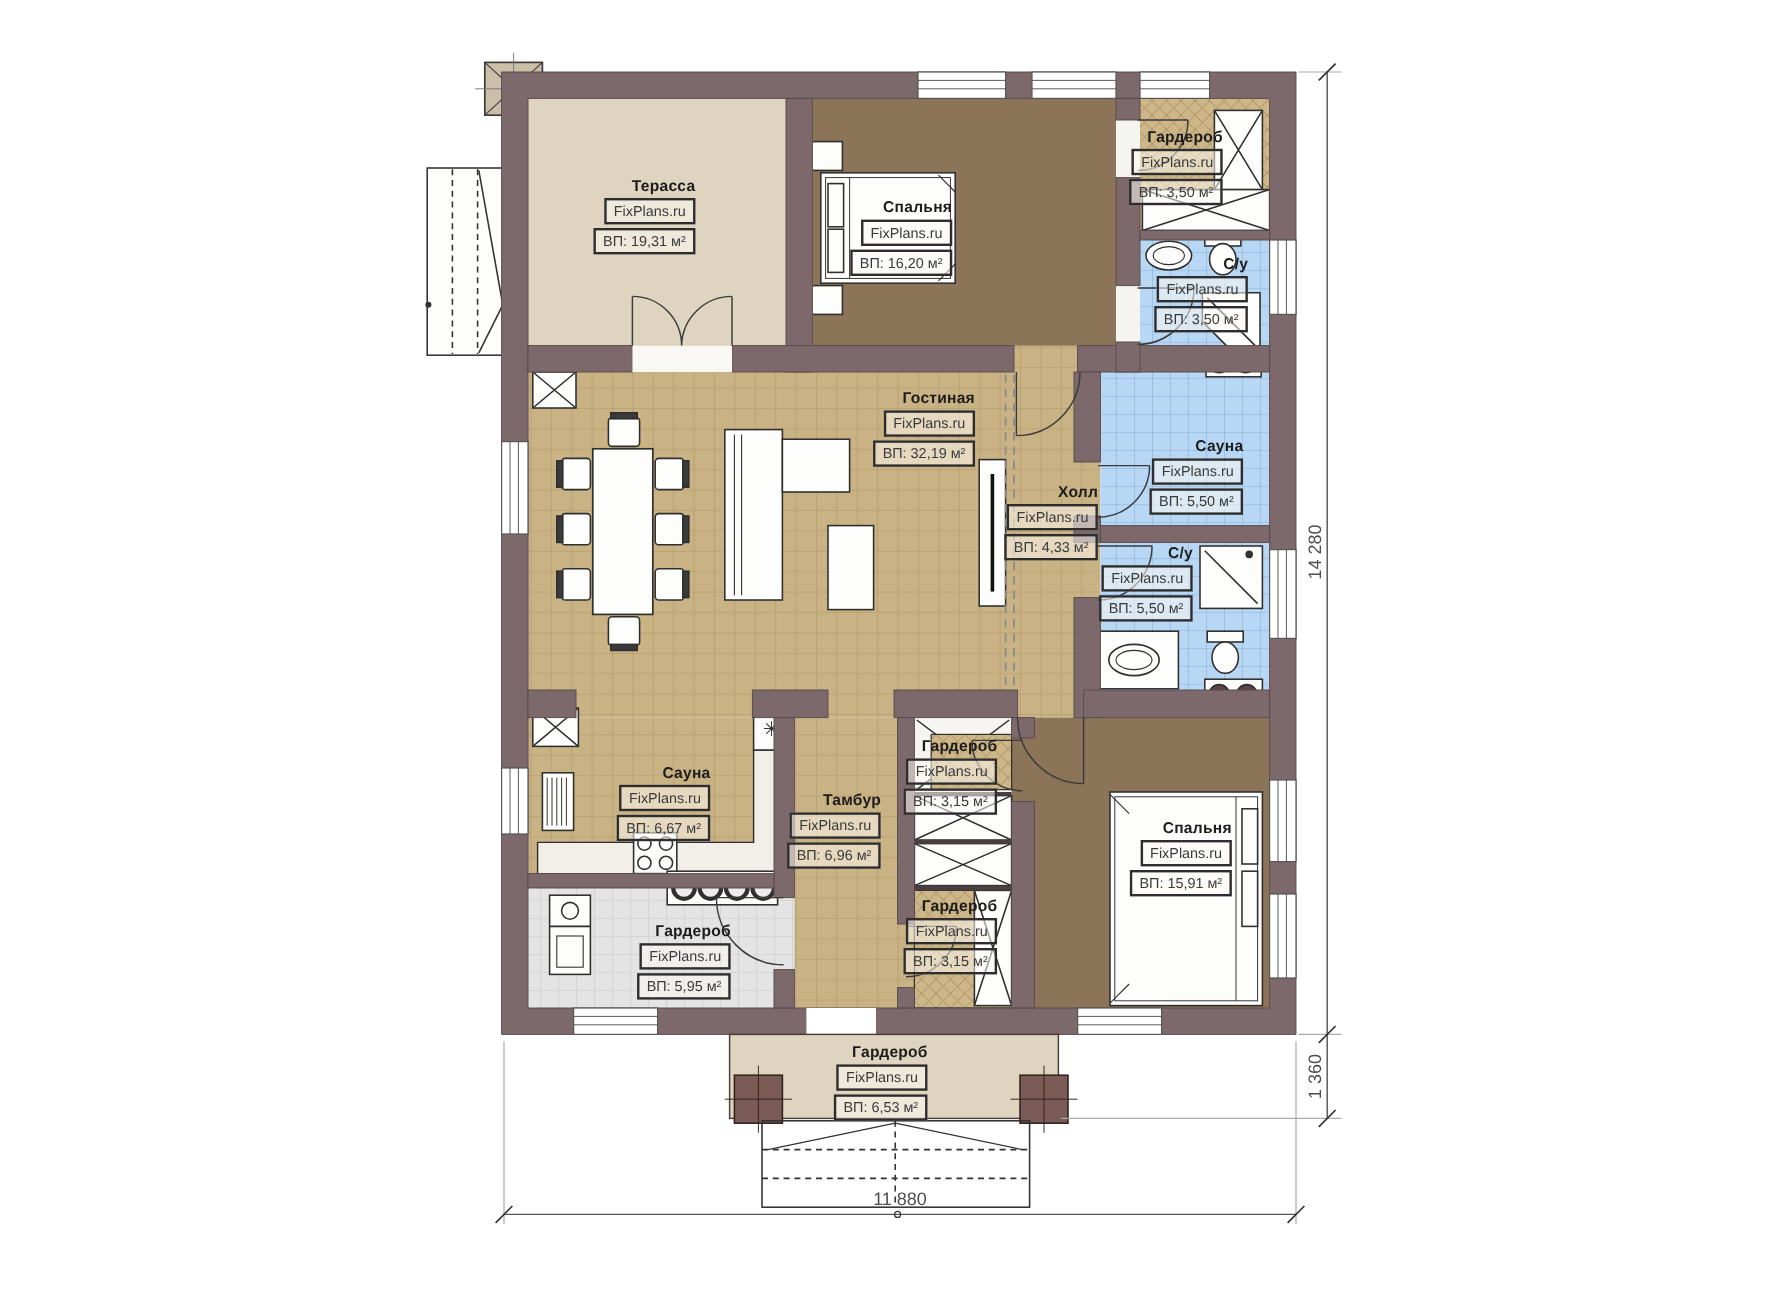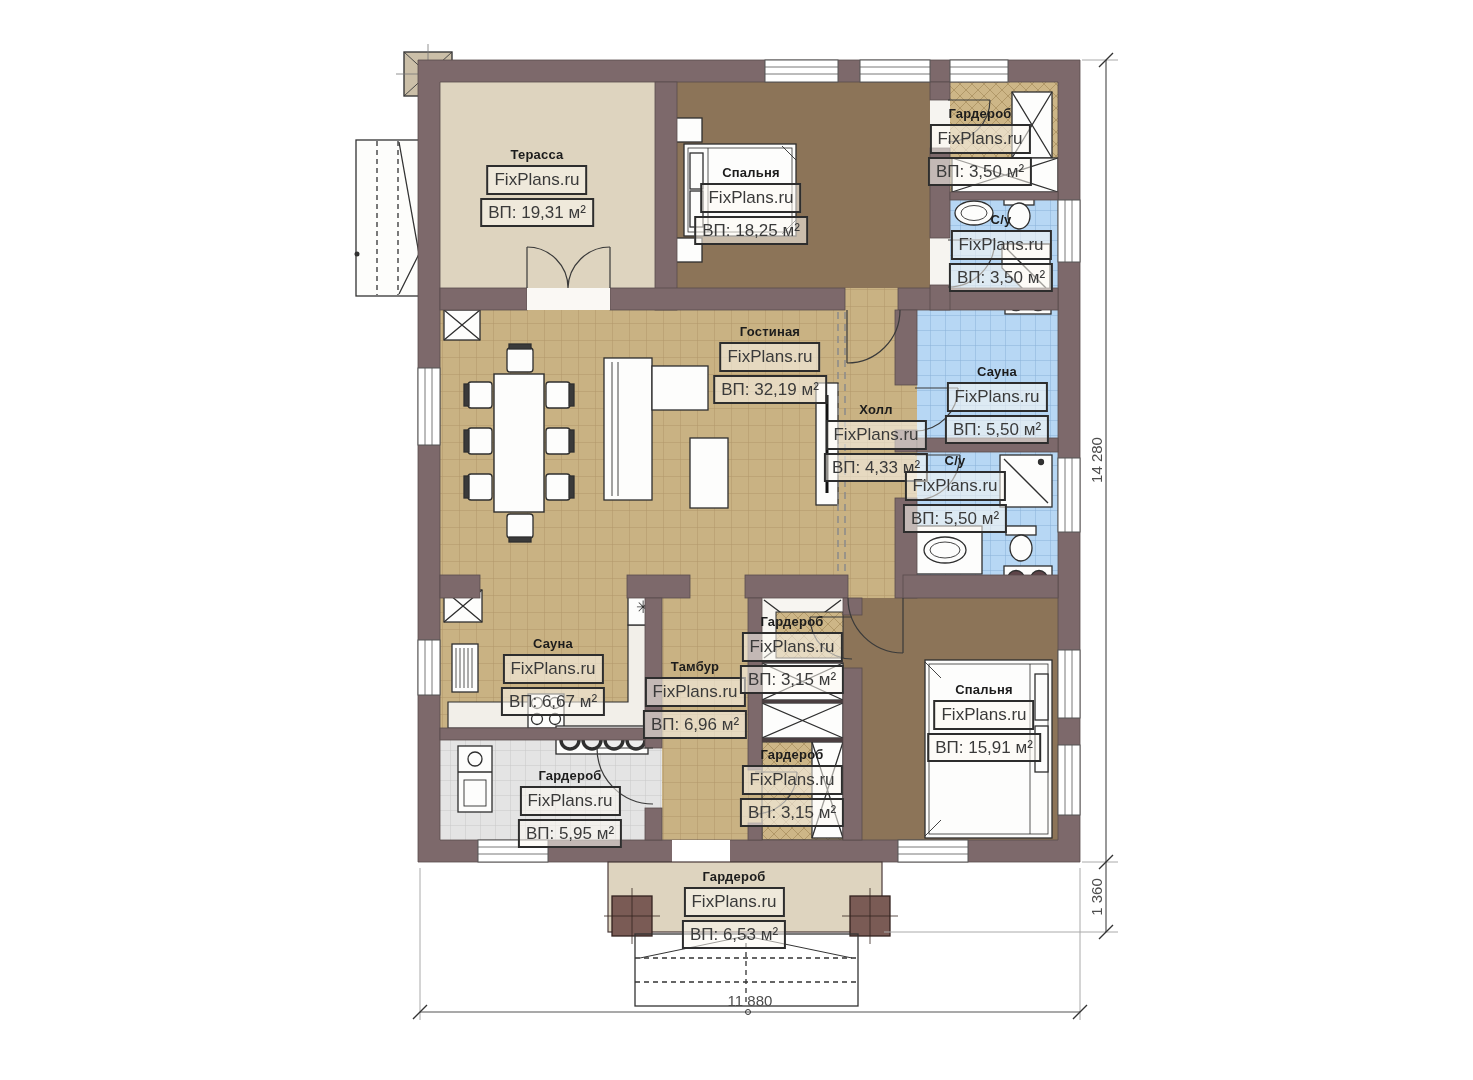--- a/index.html
+++ b/index.html
@@ -1,22 +1,22 @@
 <!DOCTYPE html>
 <html><head>
 <meta charset="utf-8">
 <style>
   html,body{margin:0;padding:0;background:#ffffff;}
   #stage{position:relative;width:1473px;height:1080px;background:#ffffff;overflow:hidden;
          font-family:"Liberation Sans",sans-serif;}
   #plan-svg{position:absolute;left:0;top:0;}
-  .room-label{position:absolute;transform:translateX(-50%);text-align:center;z-index:5;white-space:nowrap;}
+  .room-label{position:absolute;transform:translateX(-50%);text-align:right;z-index:5;white-space:nowrap;}
   .room-name{font-size:13px;font-weight:bold;color:#1c1c1c;letter-spacing:.2px;}
   .brand-box,.area-box{display:inline-block;border:2px solid #2d2d2d;background:rgba(253,250,243,.55);
-        font-size:17px;color:#3a3a3a;padding:0 6px;line-height:1.5;margin-top:3px;}
+        font-size:12px;color:#3a3a3a;padding:0 6px;line-height:1.5;margin-top:3px;}
   .brand-box{font-weight:normal;}
   .lbl-row{display:block;}
   .dim-label{position:absolute;font-size:15px;color:#4d4d4d;z-index:4;white-space:nowrap;}
   .dim-v{transform:translate(-50%,-50%) rotate(-90deg);}
   .dim-h{transform:translate(-50%,-50%);}
 </style>
 </head>
 <body>
 
 <div id="stage">
@@ -361,21 +361,21 @@
 </svg>
 
 <div class="room-label" style="left:537px;top:147px">
   <div class="room-name">Терасса</div>
   <div class="lbl-row"><span class="brand-box">FixPlans.ru</span></div>
   <div class="lbl-row"><span class="area-box">ВП: 19,31 м²</span></div>
 </div>
 <div class="room-label" style="left:751px;top:165px">
   <div class="room-name">Спальня</div>
   <div class="lbl-row"><span class="brand-box">FixPlans.ru</span></div>
-  <div class="lbl-row"><span class="area-box">ВП: 18,25 м²</span></div>
+  <div class="lbl-row"><span class="area-box">ВП: 16,20 м²</span></div>
 </div>
 <div class="room-label" style="left:980px;top:106px">
   <div class="room-name">Гардероб</div>
   <div class="lbl-row"><span class="brand-box">FixPlans.ru</span></div>
   <div class="lbl-row"><span class="area-box">ВП: 3,50 м²</span></div>
 </div>
 <div class="room-label" style="left:1001px;top:212px">
   <div class="room-name">С/у</div>
   <div class="lbl-row"><span class="brand-box">FixPlans.ru</span></div>
   <div class="lbl-row"><span class="area-box">ВП: 3,50 м²</span></div>

